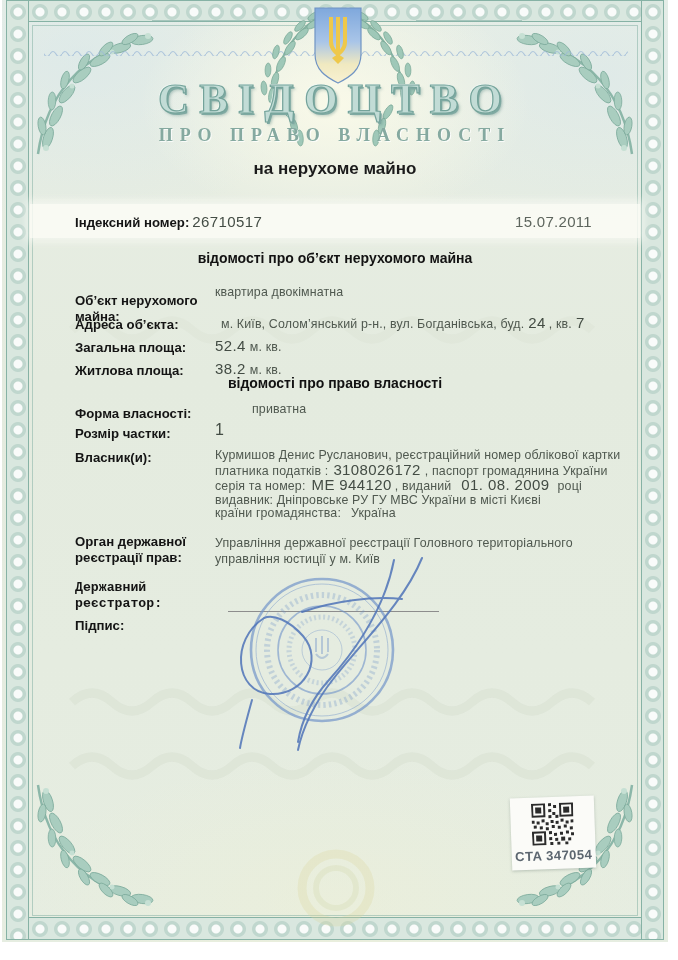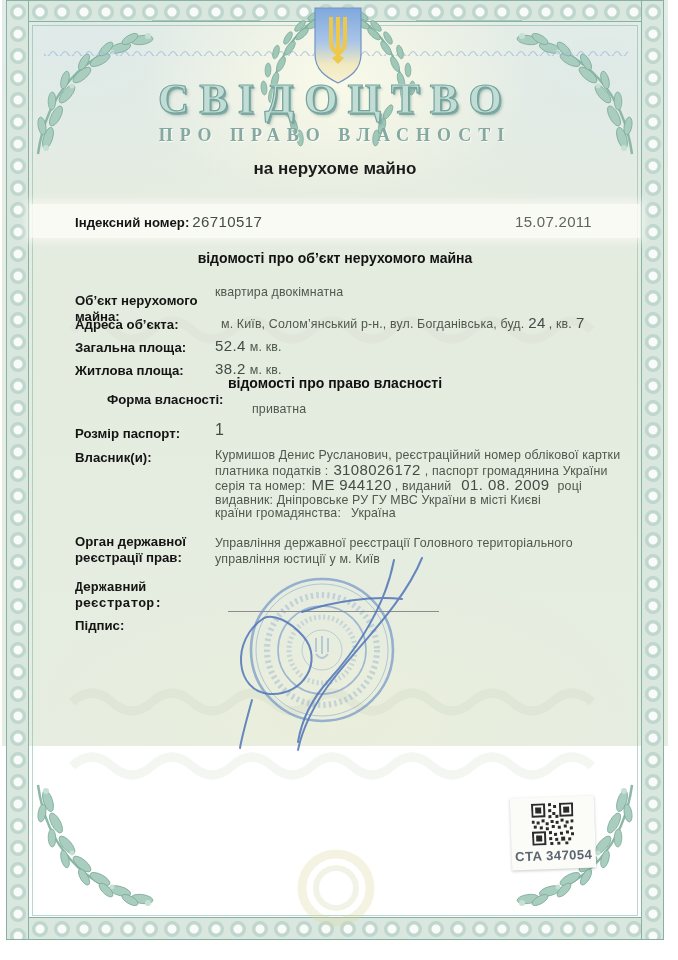--- a/index.html
+++ b/index.html
@@ -1,21 +1,21 @@
 <!DOCTYPE html>
 <html><head>
 <meta charset="utf-8">
 <style>
   html,body{margin:0;padding:0;}
   body{
     width:678px;height:960px;position:relative;overflow:hidden;background:#ffffff;
     font-family:"Liberation Sans",sans-serif;
   }
   .cert{
-    position:absolute;left:2px;top:0;width:666px;height:746px;
+    position:absolute;left:2px;top:0;width:666px;height:942px;
     background:
       radial-gradient(ellipse 280px 170px at 50% 11%, rgba(250,250,233,0.95), rgba(250,250,233,0) 70%),
       radial-gradient(ellipse 360px 240px at 12% 6%, rgba(210,228,238,0.45), rgba(210,228,238,0) 70%),
       radial-gradient(ellipse 360px 240px at 90% 8%, rgba(210,228,238,0.40), rgba(210,228,238,0) 70%),
       radial-gradient(ellipse 420px 200px at 50% 96%, rgba(238,240,214,0.5), rgba(238,240,214,0) 75%),
       linear-gradient(180deg,#e9efe5 0%,#e4ebdf 40%,#e6ede1 100%);
   }
   
   .band{
     position:absolute;box-sizing:border-box;background-color:#d9e7df;
@@ -216,24 +216,24 @@
     <span class="num">52.4</span><span class="ml4">м. кв.</span>
   </div>
 
   <div class="txt lbl" style="left:73px;top:363px;">Житлова площа:</div>
   <div class="txt val" style="left:213px;top:362px;white-space:nowrap;">
     <span class="num">38.2</span><span class="ml4">м. кв.</span>
   </div>
 
   <div class="txt heading" style="top:375px;">відомості про право власності</div>
 
-  <div class="txt lbl" style="left:73px;top:392px;margin-left:32px;">Форма власності:</div>
+  <div class="txt lbl" style="left:73px;top:406px;">Форма власності:</div>
   <div class="txt val" style="left:213px;top:403px;padding-left:37px;">приватна</div>
 
-  <div class="txt lbl" style="left:73px;top:426px;">Розмір паспорт:</div>
+  <div class="txt lbl" style="left:73px;top:426px;">Розмір частки:</div>
   <div class="txt val num big" style="left:213px;top:423px;">1</div>
 
   <div class="txt lbl" style="left:73px;top:450px;">Власник(и):</div>
   <div class="txt val" style="left:213px;top:449px;width:400px;">
     <div class="oline">Курмишов Денис Русланович, реєстраційний номер облікової картки</div>
     <div class="oline">
       <span>платника податків :</span><span class="num ml5">3108026172</span><span class="ml4">, паспорт громадянина України</span>
     </div>
     <div class="oline">
       <span>серія та номер:</span><span class="num ml6">МЕ 944120</span><span class="ml3">, виданий</span><span class="num ml10">01. 08. 2009</span><span class="ml8">році</span>

